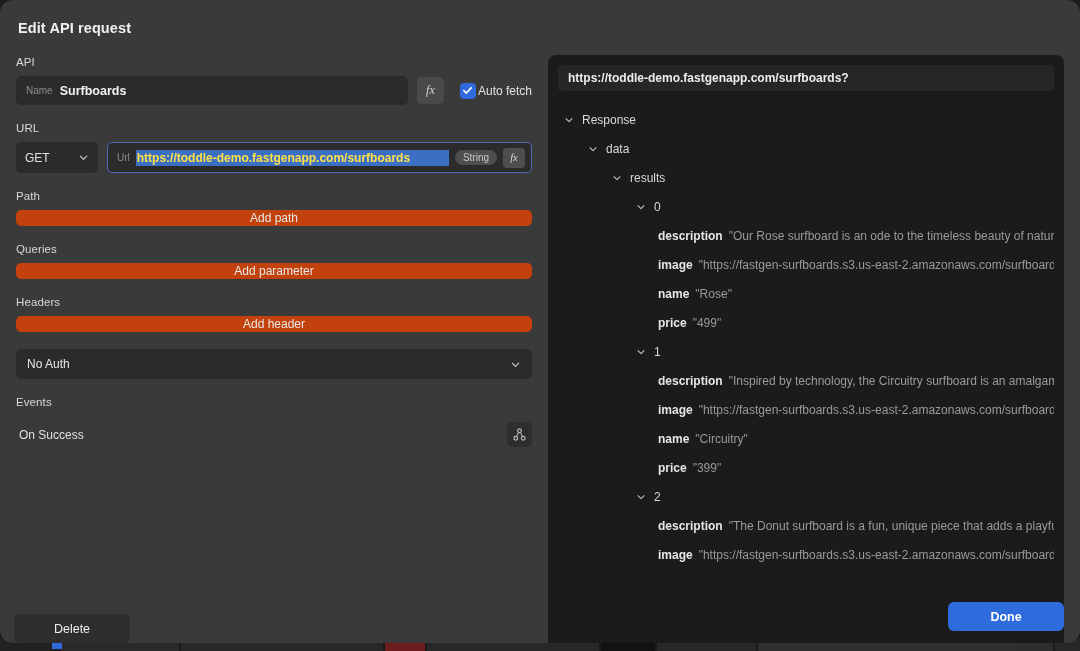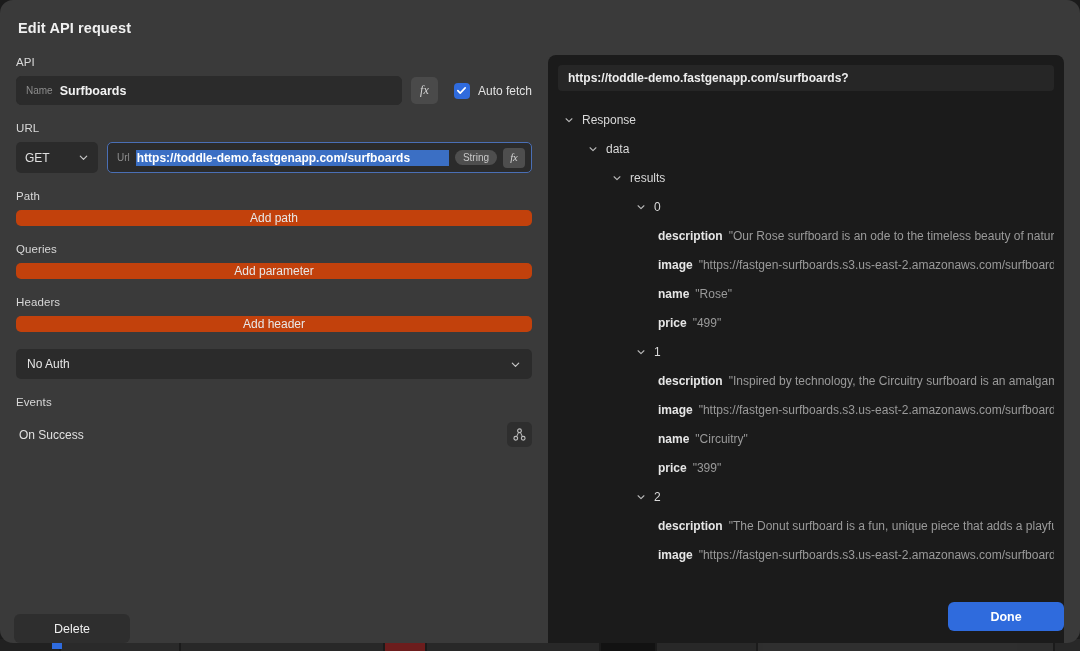--- a/index.html
+++ b/index.html
@@ -122,21 +122,21 @@
     font-size: 12px;
     color: #d6d6d6;
   }
   .fx-btn.inset {
     width: 22px; height: 20px;
     background: #4e4e4e;
     font-size: 10.5px;
     border-radius: 4px;
   }
 
-  .check-wrap { display: flex; align-items: center; gap: 8px; margin-left: 7px; }
+  .check-wrap { display: flex; align-items: center; gap: 2px; margin-left: 7px; }
   .checkbox {
     width: 16px; height: 16px;
     border-radius: 4px;
     background: #2f6bdd;
     display: flex;
     align-items: center;
     justify-content: center;
   }
   .checkbox svg { width: 11px; height: 11px; }
   .check-label { font-size: 12px; color: #e2e2e2; }
@@ -162,21 +162,21 @@
     border-radius: 5px;
     display: flex;
     align-items: center;
     padding: 0 6px 0 9px;
     gap: 6px;
     overflow: hidden;
   }
   .url-value {
     font-size: 12px;
     font-weight: bold;
-    color: #ffffff;
+    color: #fde047;
     background: #3b6fc4;
     padding: 1px 1px;
     white-space: nowrap;
     flex: 1;
     overflow: hidden;
   }
   .pill {
     flex: none;
     font-size: 10px;
     color: #c9c9c9;

